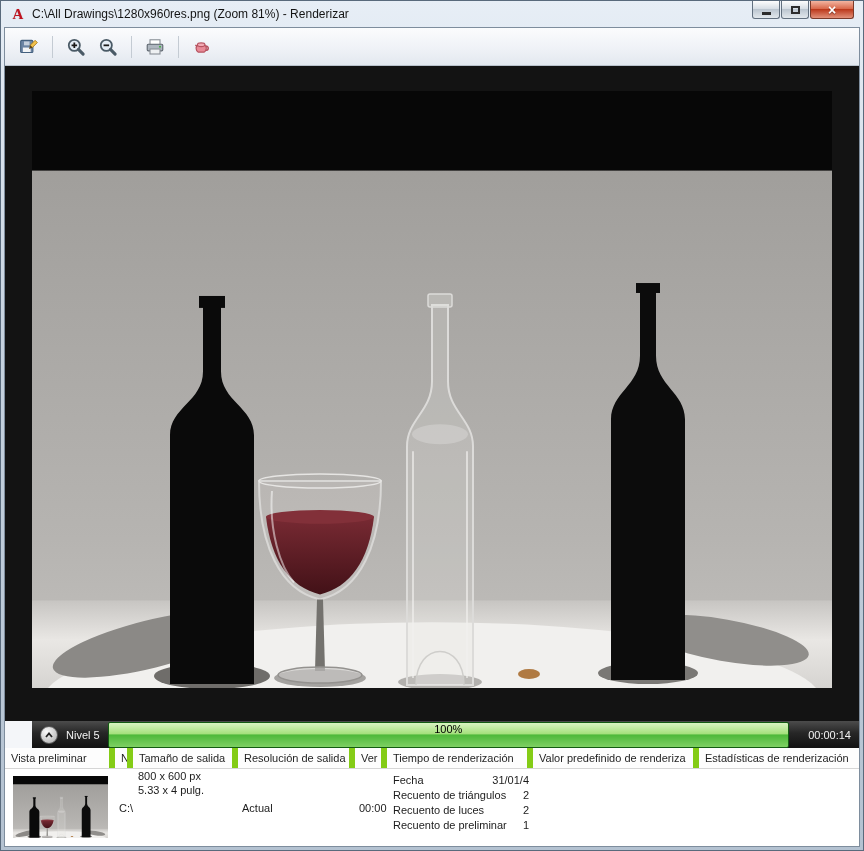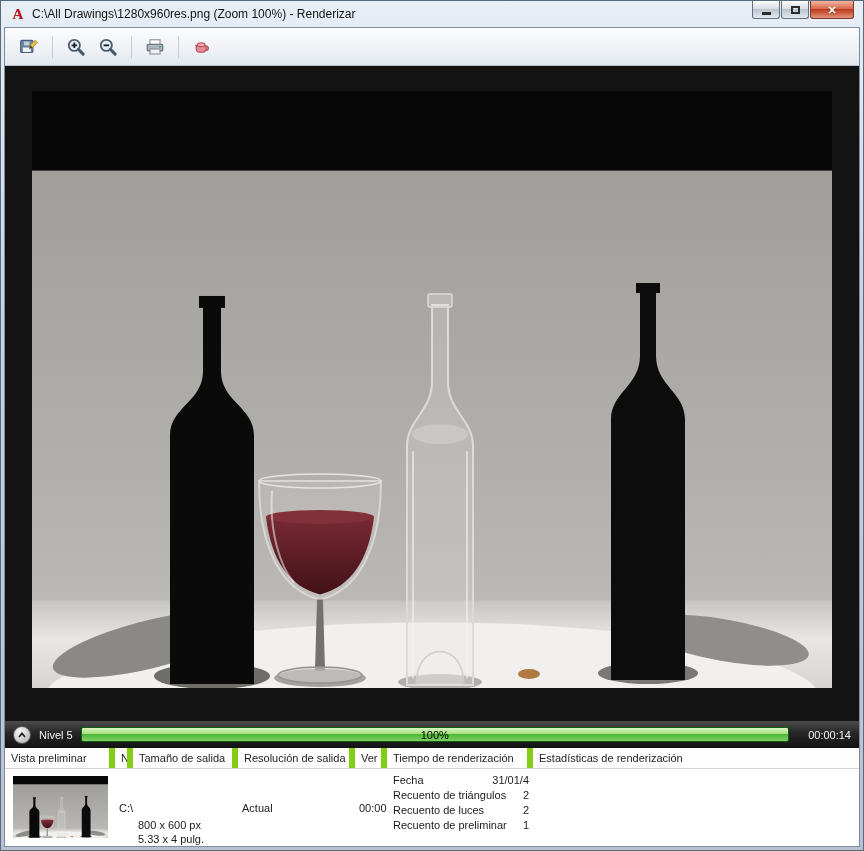--- a/index.html
+++ b/index.html
@@ -45,52 +45,53 @@
   .tsep { width:1px; height:22px; background:#c4cbd3; margin:0 5px; }
 
   
   .viewport { flex:1; min-height:0; background:#131313; display:flex; justify-content:center; align-items:flex-start; padding-top:25px; }
   .render-image { display:block; }
 
   
   .progress-strip {
     flex:none; height:27px; display:flex; align-items:center; gap:8px; padding:0 8px;
     background:linear-gradient(180deg,#4c4c4c 0%,#262626 45%,#121212 100%);
+    margin-left:27px;
   }
   .level-btn {
     width:18px; height:18px; border-radius:50%;
     background:radial-gradient(circle at 35% 30%, #fbfbfb, #c2c2c2 70%, #9d9d9d);
     border:1px solid #5c5c5c; display:flex; align-items:center; justify-content:center;
   }
   .level-label { color:#f2f2f2; font-size:11px; white-space:nowrap; }
   .pbar {
-    flex:1; height:15px; border:1px solid #135c13; border-radius:2px; position:relative;
+    flex:1; height:26px; border:1px solid #135c13; border-radius:2px; position:relative;
     background:linear-gradient(180deg,#d9f5c2 0%,#a5e07c 45%,#4eb83a 50%,#7ed063 100%);
-    display:flex; align-items:center; justify-content:center;
+    display:flex; justify-content:center;
   }
   .pbar-text { font-size:11px; color:#000; }
   .ptime { color:#f2f2f2; font-size:11px; min-width:54px; text-align:right; white-space:nowrap; }
 
   
   .thead {
     flex:none; height:21px; background:#fdfdfd; border-bottom:1px solid #d6d6d6;
     display:grid; grid-template-columns:110px 18px 105px 117px 32px 146px 166px 1fr;
   }
   .hcell {
     font-size:11px; color:#1f1f1f; padding:4px 0 0 6px; border-right:6px solid #84cc16;
     white-space:nowrap; overflow:hidden;
   }
   .trow {
     flex:none; height:77px; background:#ffffff;
     display:grid; grid-template-columns:110px 18px 105px 117px 32px 146px 166px 1fr;
   }
   .cell { font-size:11px; color:#1c1c1c; overflow:hidden; white-space:nowrap;
           display:flex; align-items:center; padding:0 4px; }
   .c-thumb { padding:7px 4px 7px 8px; align-items:flex-start; }
-  .c-size { flex-direction:column; align-items:flex-start; justify-content:flex-end; line-height:14px; padding-left:5px; }
+  .c-size { flex-direction:column; align-items:flex-start; justify-content:flex-start; line-height:14px; padding-left:5px; }
   .c-stats { flex-direction:column; align-items:stretch; justify-content:flex-start; padding:4px 4px 0 6px; line-height:15px; }
   .stat { display:flex; justify-content:space-between; gap:6px; }
   .stat span { white-space:nowrap; }
 </style>
 </head>
 <body>
 
 <svg width="0" height="0" style="position:absolute" aria-hidden="true">
   <defs>
     <linearGradient id="bgG" x1="0" y1="0" x2="0" y2="1">
@@ -142,21 +143,21 @@
       <path d="M285,511 L283,583 L293,583 L291,511 Z" fill="#74726e"></path>
       <ellipse cx="288" cy="587" rx="42" ry="8" fill="rgba(205,204,201,0.6)" stroke="#94928f" stroke-width="1.5"></ellipse>
     </symbol>
   </defs>
 </svg>
 
 <div class="window">
 
   <div class="titlebar">
     <span class="app-icon">A</span>
-    <span class="title">C:\All Drawings\1280x960res.png (Zoom 100%) - Renderizar</span>
+    <span class="title">C:\All Drawings\1280x960res.png (Zoom 81%) - Renderizar</span>
     <div class="winbtns">
       <div class="winbtn">
           <span class="glyph-min"></span>
         </div>
       <div class="winbtn">
           <span class="glyph-max"></span>
         </div>
       <div class="winbtn close">
           <span class="glyph-close">×</span>
         </div>
@@ -229,20 +230,21 @@
       <span class="ptime">00:00:14</span>
     </div>
 
     <div class="thead">
       <div class="hcell">Vista preliminar</div>
       <div class="hcell">N</div>
       <div class="hcell">Tamaño de salida</div>
       <div class="hcell">Resolución de salida</div>
       <div class="hcell">Ver</div>
       <div class="hcell">Tiempo de renderización</div>
+      <div class="hcell">Valor predefinido de renderiza</div>
       <div class="hcell" style="border-right:none">Estadísticas de renderización</div>
     </div>
 
     <div class="trow">
       <div class="cell c-thumb">
         <svg width="95" height="62" viewBox="0 0 800 600" preserveAspectRatio="none">
           <use href="#scene" width="800" height="600"></use>
         </svg>
       </div>
       <div class="cell">C:\...</div>

